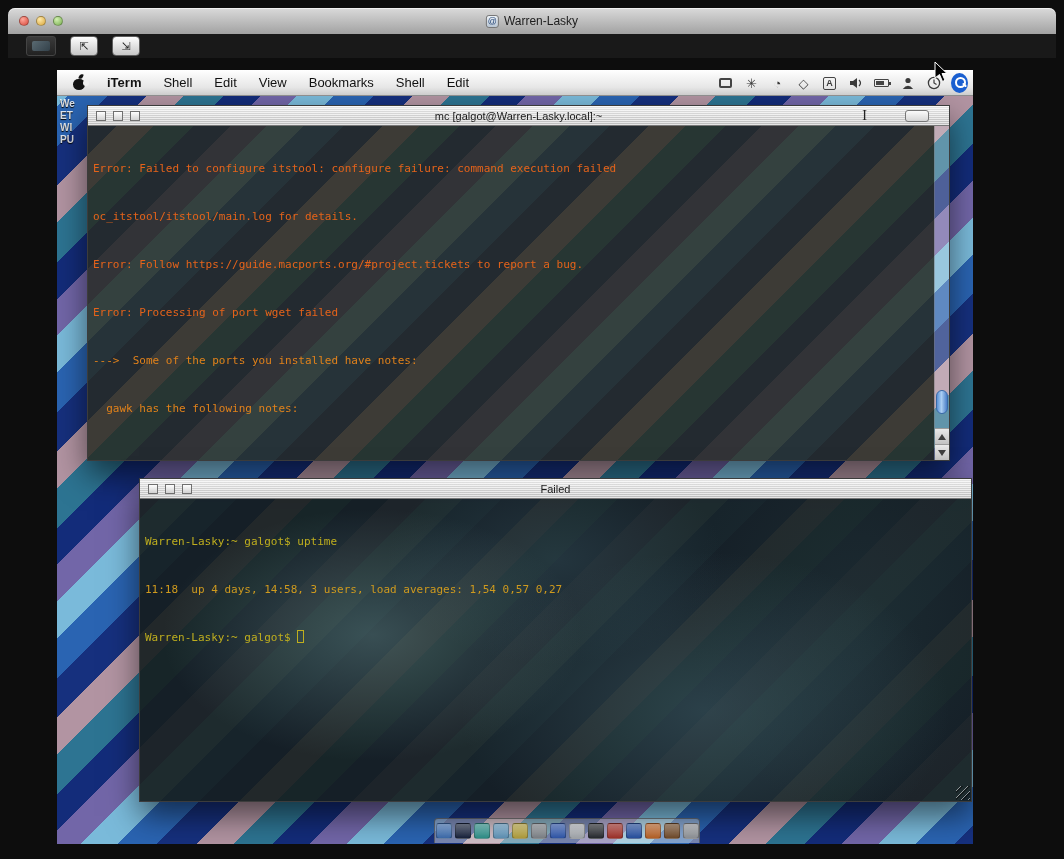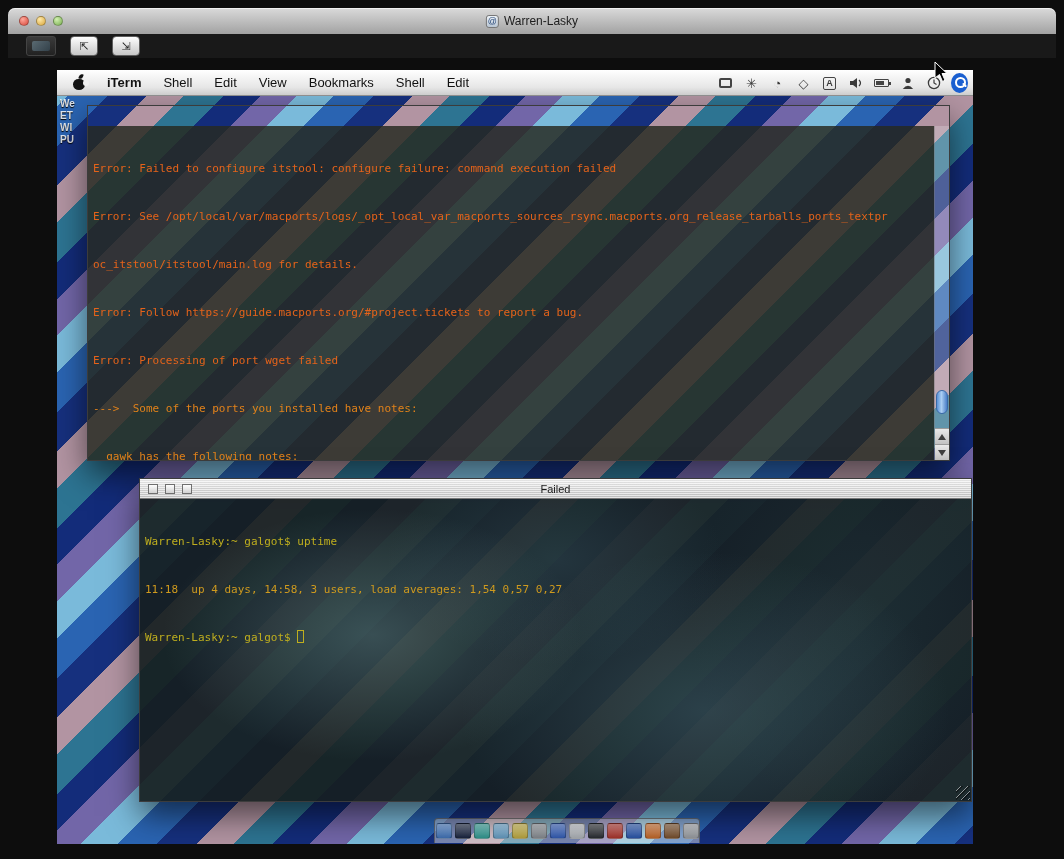--- a/index.html
+++ b/index.html
@@ -250,23 +250,30 @@
     <div class="dicon" style="top:158px">
       <div class="drive"></div>
       <div class="dlabel">OS9</div>
     </div>
     <div class="dicon" style="top:260px">
       <div class="folder"></div>
       <div class="dlabel">Unreal_Files</div>
     </div>
 
     <div class="win w1">
+      <div class="titlebar">
+        <span class="tb-sq"></span>
+        <span class="tb-sq"></span>
+        <span class="tb-sq"></span>
+        <span class="wtitle">mc [galgot@Warren-Lasky.local]:~</span>
+        <span class="ibeam">I</span>
+        <span class="tb-widget"></span>
+      </div>
       <div class="term" style="right:15px">
         <div class="tline err">Error: Failed to configure itstool: configure failure: command execution failed</div>
-        <div class="tline err">Error: See /opt/local/var/macports/logs/_opt_local_var_macports_sources_rsync.macports.org_release_tarballs_ports_textpr</div>
         <div class="tline err">oc_itstool/itstool/main.log for details.</div>
         <div class="tline err">Error: Follow https://guide.macports.org/#project.tickets to report a bug.</div>
         <div class="tline err">Error: Processing of port wget failed</div>
         <div class="tline note">---&gt;  Some of the ports you installed have notes:</div>
         <div class="tline note">  gawk has the following notes:</div>
         
         
         
         
         

